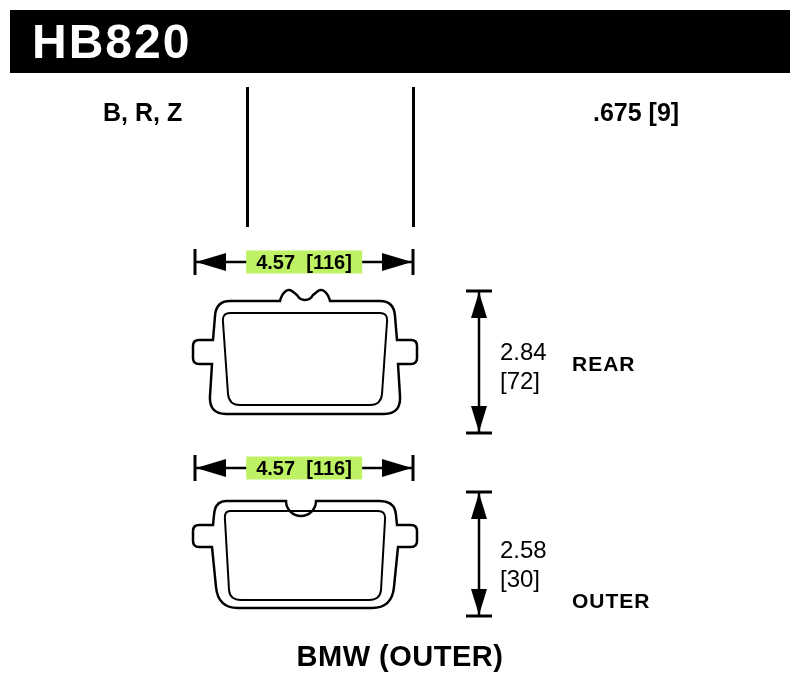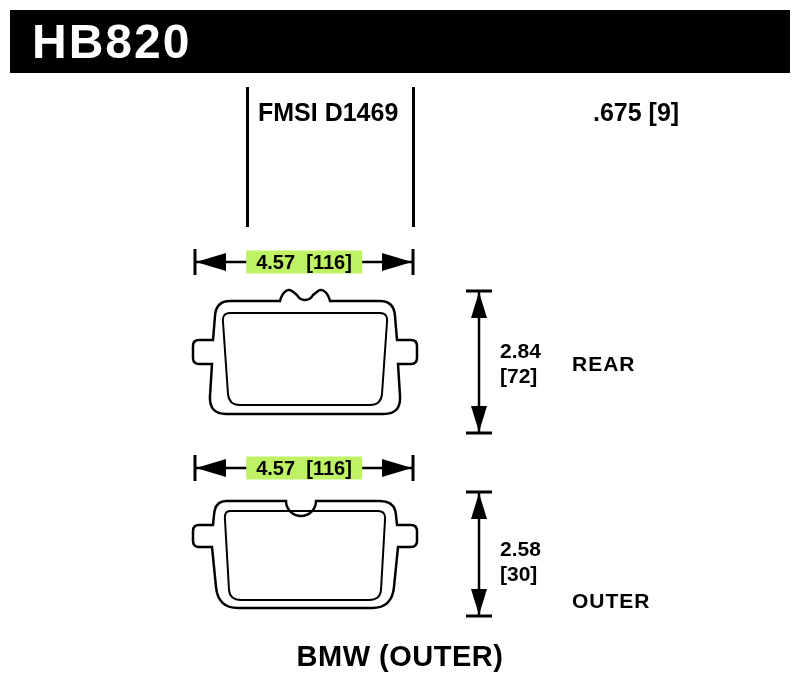--- a/index.html
+++ b/index.html
@@ -19,39 +19,39 @@
   .vline { position:absolute; width:3px; height:140px; background:#000; top:87px; }
   .hdim { position:absolute; width:224px; height:30px; }
   .hdim svg { position:absolute; left:0; top:0; }
   .dimlabel {
     position:absolute; left:50%; top:50%; transform:translate(-50%,-50%);
     background:#bef264; padding:0 10px; font-weight:bold; font-size:20px;
     white-space:pre;
   }
   .pad { position:absolute; }
   .vdim { position:absolute; width:30px; }
-  .measure { position:absolute; font-weight:bold; font-size:21px; line-height:1.2; }
+  .measure { position:absolute; font-weight:normal; font-size:24px; line-height:1.2; }
   .poslabel { position:absolute; font-weight:bold; font-size:21px; letter-spacing:1px; }
   .vehicle {
     position:absolute; left:0; top:640px; width:800px; text-align:center;
     font-weight:bold; font-size:29px; letter-spacing:0.5px;
   }
   .ink { stroke:#000; fill:none; }
 </style>
 </head>
 <body>
 
 <div class="canvas">
 
   <div class="topbar">
     <span class="part-number">HB820</span>
   </div>
 
+  <span class="spec" style="left:103px; top:98px;">B, R, Z</span>
   <div class="vline" style="left:246px;"></div>
-  <span class="spec" style="left:258px; top:98px;">FMSI D1469</span>
   <div class="vline" style="left:412px;"></div>
   <span class="spec" style="left:593px; top:98px;">.675 [9]</span>
 
   <div class="hdim" style="left:192px; top:247px;">
     <svg width="224" height="30" viewBox="0 0 224 30">
       <line x1="3" y1="2" x2="3" y2="28" stroke="#000" stroke-width="3"></line>
       <line x1="221" y1="2" x2="221" y2="28" stroke="#000" stroke-width="3"></line>
       <line x1="4" y1="15" x2="220" y2="15" stroke="#000" stroke-width="2.5"></line>
       <polygon points="4,15 34,6 34,24" fill="#000"></polygon>
       <polygon points="220,15 190,6 190,24" fill="#000"></polygon>

